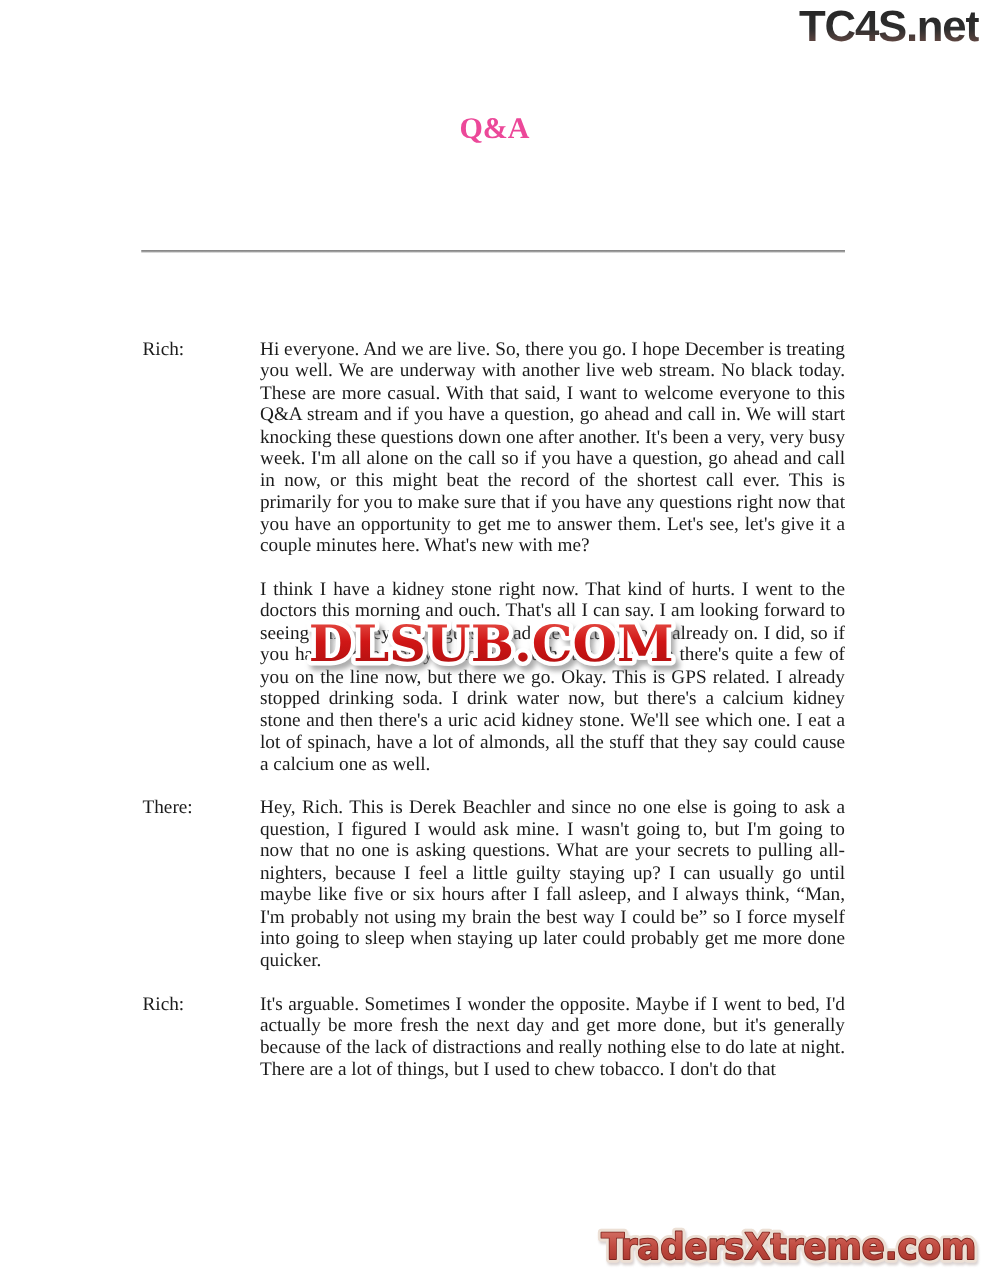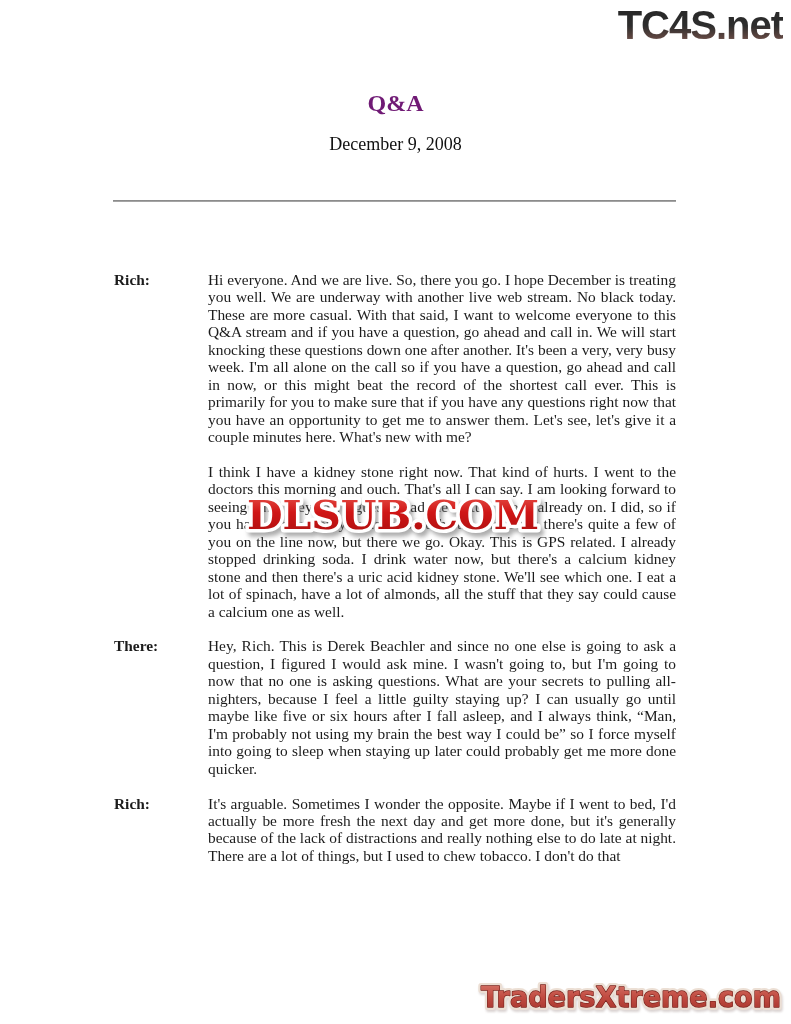--- a/index.html
+++ b/index.html
@@ -12,39 +12,39 @@
     overflow: hidden;
     font-family: "Liberation Serif", serif;
     color: #1c1c1c;
   }
   .logo-top {
     position: absolute;
     top: 3px;
     right: 8px;
     font-family: "Liberation Sans", sans-serif;
     font-weight: 700;
-    font-size: 40px;
+    font-size: 35px;
     letter-spacing: -1px;
     line-height: 1.1;
     background: linear-gradient(180deg, #252525 0%, #2e2e2e 52%, #5d4540 78%, #a5908a 96%, #c4b5b0 100%);
     -webkit-background-clip: text;
     background-clip: text;
     color: transparent;
     -webkit-text-fill-color: transparent;
   }
   .doc-title {
     position: absolute;
     top: 90px;
     left: 0;
     width: 100%;
     margin: 0;
     text-align: center;
     font-size: 24px;
     font-weight: 700;
-    color: #701a75;
+    color: #ec4899;
   }
   .doc-date {
     position: absolute;
     top: 134px;
     left: 0;
     width: 100%;
     text-align: center;
     font-size: 18px;
     color: #111111;
   }
@@ -61,21 +61,21 @@
     top: 271px;
     left: 114px;
     width: 562px;
     font-size: 15.4px;
     line-height: 17.45px;
   }
   .turn {
     display: grid;
     grid-template-columns: 94px 468px;
   }
-  .speaker { font-weight: 700; }
+  .speaker { font-weight: 400; }
   .paras p {
     margin: 0 0 17.45px 0;
     text-align: justify;
   }
   .watermark {
     position: absolute;
     left: 228px;
     top: 486px;
     filter: drop-shadow(3px 4px 2px rgba(105, 105, 105, 0.55));
   }
@@ -88,21 +88,20 @@
 </style>
 </head>
 <body>
 
 <div class="page">
 
   <div class="logo-top">TC4S.net</div>
 
   <h1 class="doc-title">Q&amp;A</h1>
 
-  <div class="doc-date">December 9, 2008</div>
 
   <div class="rule"></div>
 
   <div class="transcript">
       <div class="turn">
         <div class="speaker">Rich:</div>
         <div class="paras">
           <p>Hi everyone. And we are live. So, there you go. I hope December is treating you well. We are underway with another live web stream. No black today. These are more casual. With that said, I want to welcome everyone to this Q&amp;A stream and if you have a question, go ahead and call in. We will start knocking these questions down one after another. It's been a very, very busy week. I'm all alone on the call so if you have a question, go ahead and call in now, or this might beat the record of the shortest call ever. This is primarily for you to make sure that if you have any questions right now that you have an opportunity to get me to answer them. Let's see, let's give it a couple minutes here. What's new with me?</p>
           <p>I think I have a kidney stone right now. That kind of hurts. I went to the doctors this morning and ouch. That's all I can say. I am looking forward to seeing what they say. I guess I had the lecture mode already on. I did, so if you have a question you have to push star one. I see there's quite a few of you on the line now, but there we go. Okay. This is GPS related. I already stopped drinking soda. I drink water now, but there's a calcium kidney stone and then there's a uric acid kidney stone. We'll see which one. I eat a lot of spinach, have a lot of almonds, all the stuff that they say could cause a calcium one as well.</p>
         </div>

